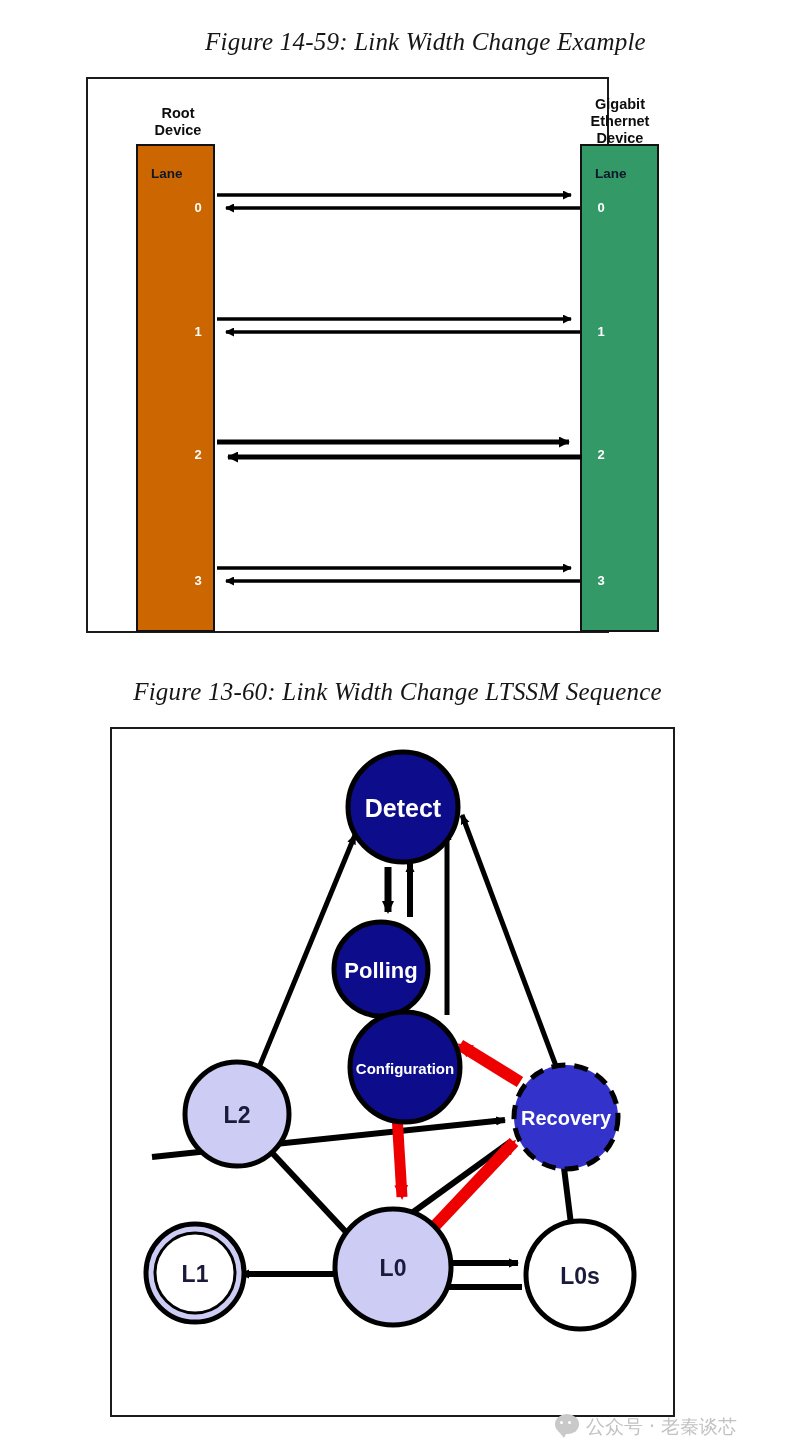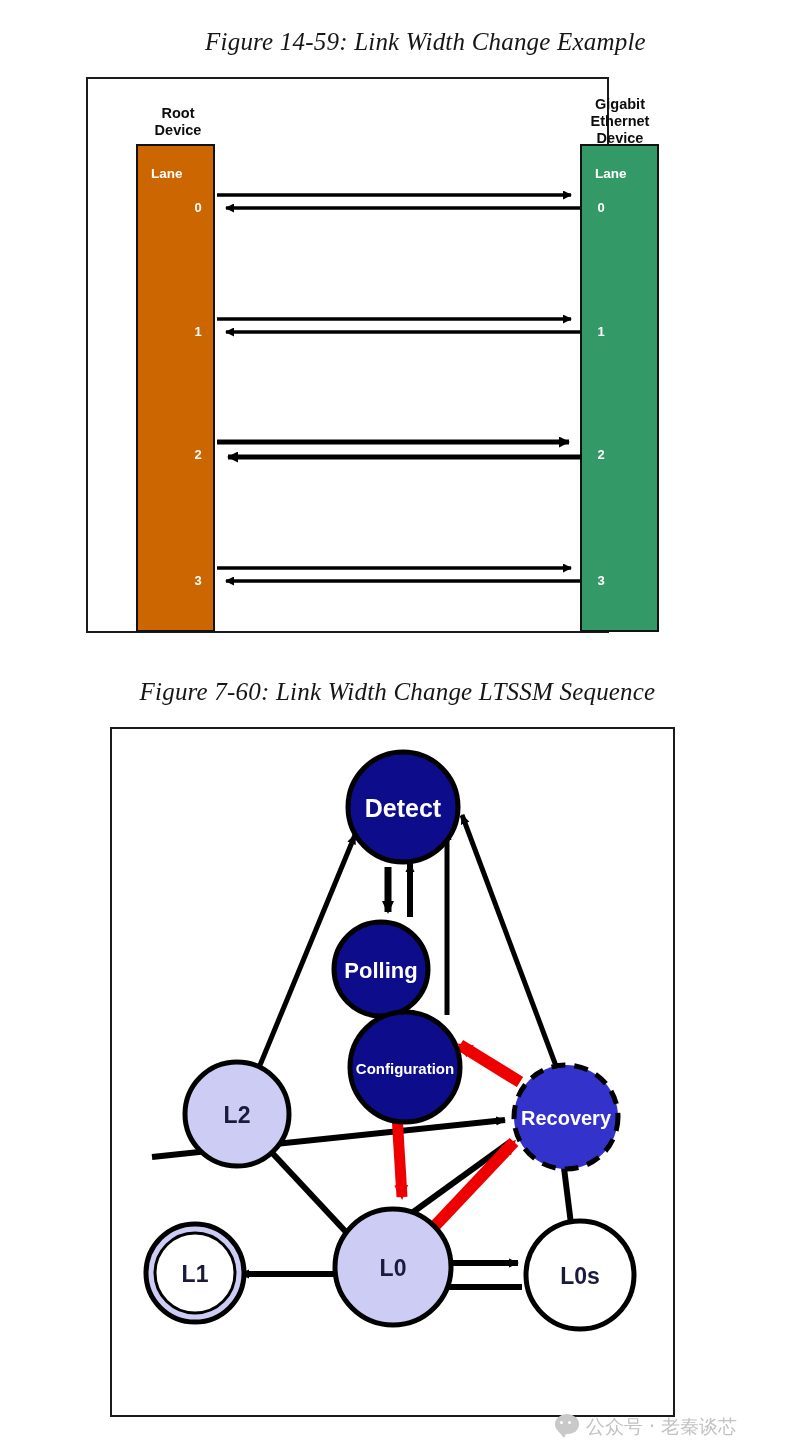--- a/index.html
+++ b/index.html
@@ -73,21 +73,21 @@
   }
   #gigabit-box {
     left: 580px; top: 144px;
     width: 79px; height: 488px;
     background: #339966;
   }
   .lane-word {
     position: absolute;
     font-size: 13.5px;
     font-weight: 700;
-    color: #ffffff;
+    color: #0f172a;
   }
   #root-lane-word    { left: 13px; top: 20px; }
   #gigabit-lane-word { left: 13px; top: 20px; }
 
   .lane-num {
     position: absolute;
     font-size: 13px;
     font-weight: 700;
     color: #ffffff;
     width: 18px;
@@ -229,21 +229,21 @@
       <line x1="131" y1="365" x2="483" y2="365" stroke="#000" stroke-width="5" marker-end="url(#ah-rb)"></line>
       <line x1="496" y1="380" x2="142" y2="380" stroke="#000" stroke-width="5" marker-end="url(#ah-lb)"></line>
     </g>
 
     <g>
       <line x1="131" y1="491" x2="485" y2="491" stroke="#000" stroke-width="3.5" marker-end="url(#ah-r)"></line>
       <line x1="494" y1="504" x2="140" y2="504" stroke="#000" stroke-width="3.5" marker-end="url(#ah-l)"></line>
     </g>
   </svg>
 
-  <div class="fig-caption" id="caption-2">Figure 7-60: Link Width Change LTSSM Sequence</div>
+  <div class="fig-caption" id="caption-2">Figure 13-60: Link Width Change LTSSM Sequence</div>
 
   <div id="figure-2-frame"></div>
 
   <svg id="ltssm-svg" viewBox="0 0 565 690">
     <defs>
       <marker id="k-arrow" markerWidth="10" markerHeight="10" refX="9" refY="5" orient="auto" markerUnits="userSpaceOnUse">
         <path d="M0,0.5 L10,5 L0,9.5 Z" fill="#000"></path>
       </marker>
       <marker id="k-arrow-big" markerWidth="13" markerHeight="13" refX="11" refY="6.5" orient="auto" markerUnits="userSpaceOnUse">
         <path d="M0,0.5 L13,6.5 L0,12.5 Z" fill="#000"></path>

